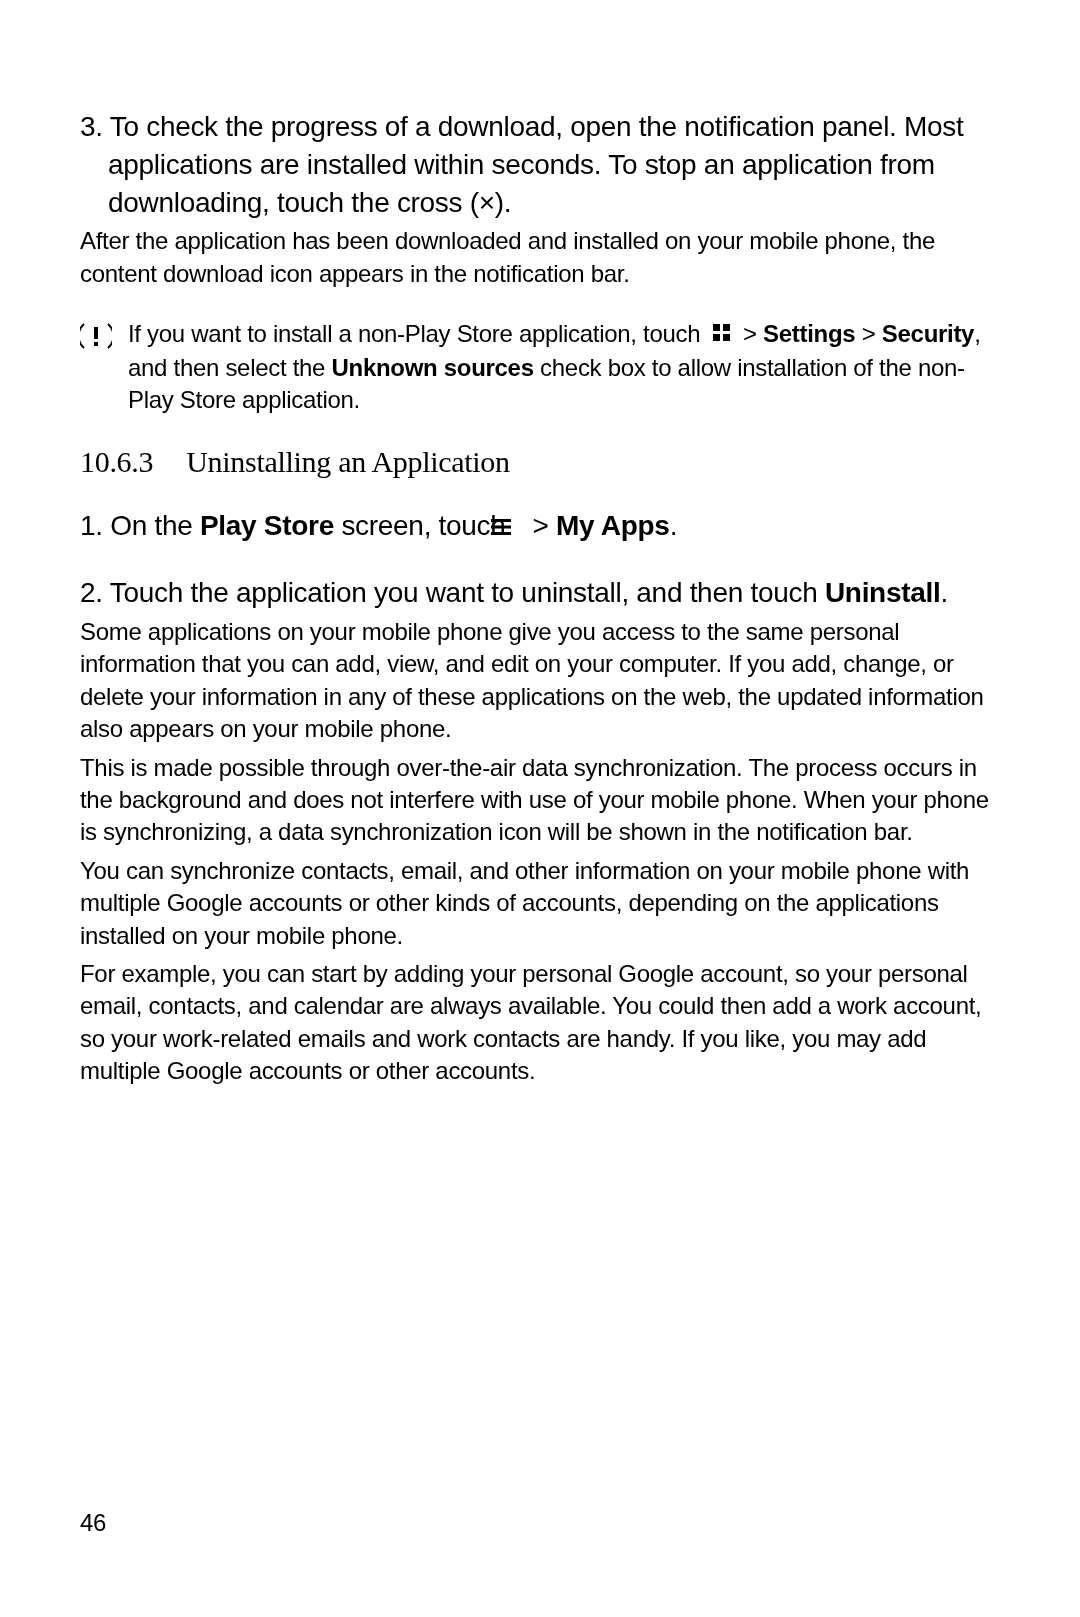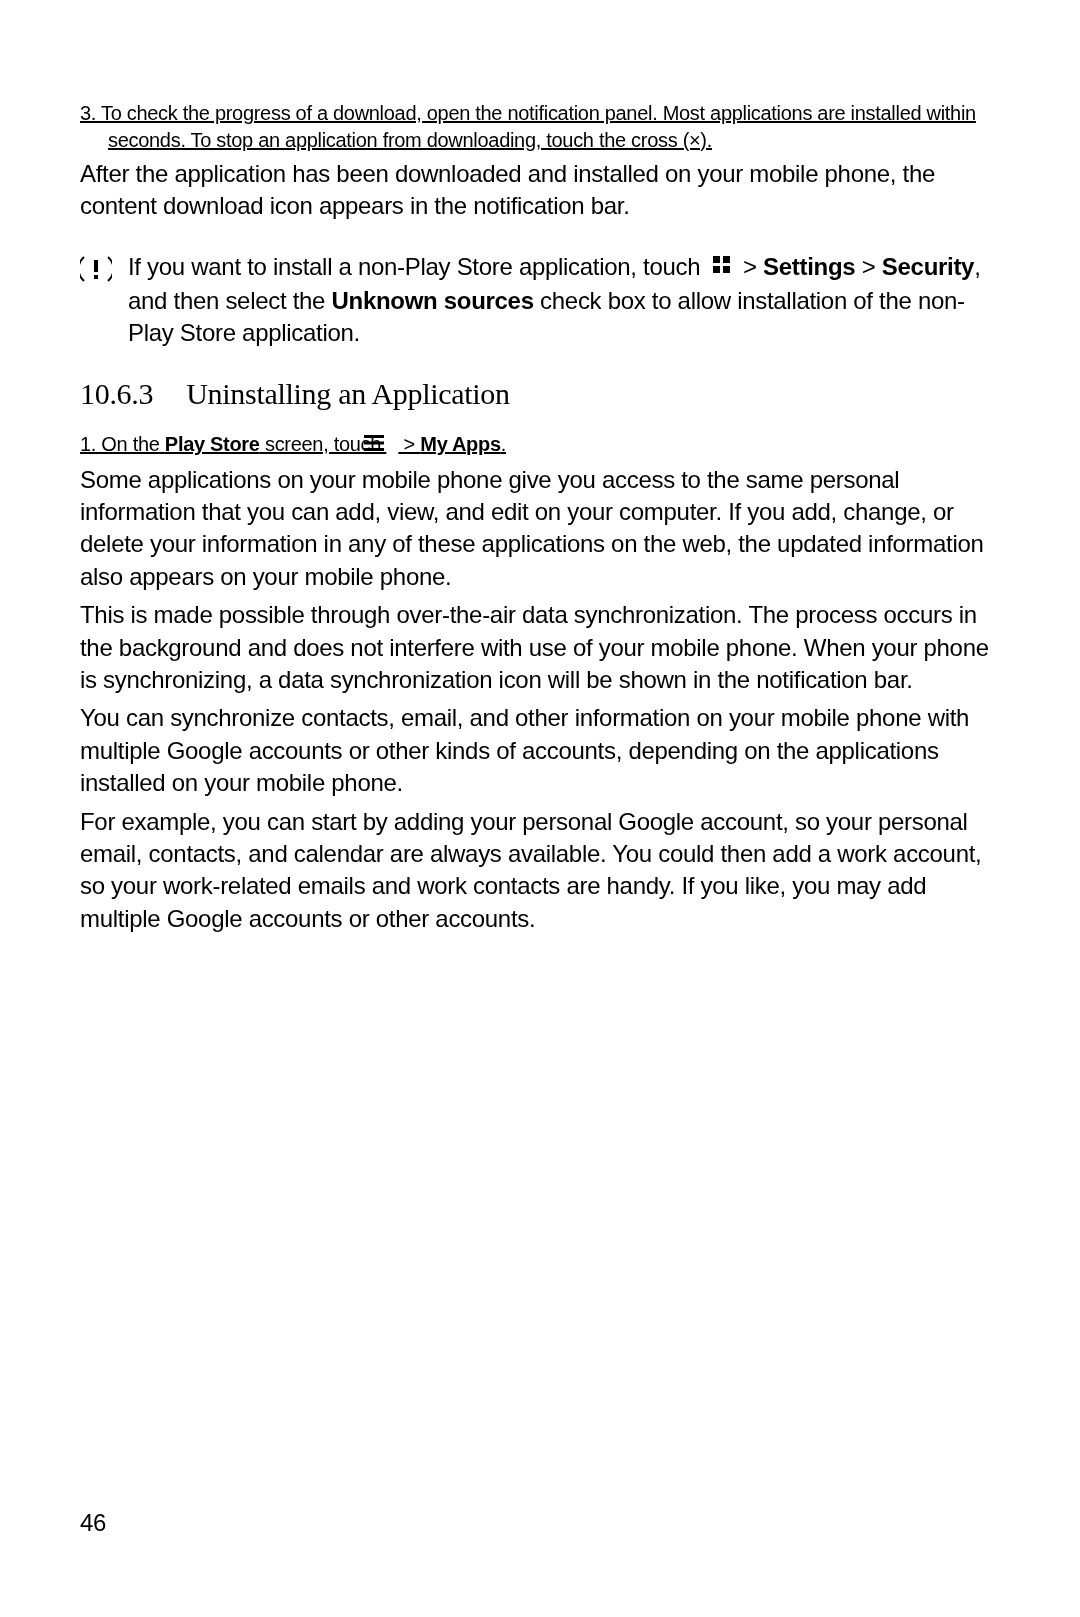--- a/index.html
+++ b/index.html
@@ -14,26 +14,25 @@
       box-sizing: border-box;
     }
     .page {
       padding: 80px 80px 40px 80px;
       box-sizing: border-box;
       height: 100%;
       position: relative;
       letter-spacing: -0.3px;
     }
     .ol-item {
-      font-size: 20px;
+      font-size: 28px;
       line-height: 1.35;
       margin-bottom: 4px;
       padding-left: 28px;
       text-indent: -28px;
-      text-decoration: underline;
     }
     .body-text {
       font-size: 24px;
       line-height: 1.35;
       margin: 0 0 6px 0;
     }
     .note-block {
       display: flex;
       align-items: flex-start;
       margin-top: 28px;
@@ -118,20 +117,23 @@
   </h3>
 
   <p class="ol-item">
     <span>1. On the </span><span class="bold">Play Store</span><span> screen, touch </span><span class="inline-icon"><svg width="20" height="16" viewBox="0 0 20 16">
           <rect x="0" y="0" width="20" height="3" fill="#000"></rect>
           <rect x="0" y="6.5" width="20" height="3" fill="#000"></rect>
           <rect x="0" y="13" width="20" height="3" fill="#000"></rect>
         </svg></span><span> &gt; </span><span class="bold">My Apps</span><span>.</span>
   </p>
 
+  <p class="ol-item">
+    <span>2. Touch the application you want to uninstall, and then touch </span><span class="bold">Uninstall</span><span>.</span>
+  </p>
 
 
 
   <p class="body-text">Some applications on your mobile phone give you access to the same personal information that you can add, view, and edit on your computer. If you add, change, or delete your information in any of these applications on the web, the updated information also appears on your mobile phone.</p>
   <p class="body-text">This is made possible through over-the-air data synchronization. The process occurs in the background and does not interfere with use of your mobile phone. When your phone is synchronizing, a data synchronization icon will be shown in the notification bar.</p>
 
 
   <p class="body-text">You can synchronize contacts, email, and other information on your mobile phone with multiple Google accounts or other kinds of accounts, depending on the applications installed on your mobile phone.</p>
   <p class="body-text">For example, you can start by adding your personal Google account, so your personal email, contacts, and calendar are always available. You could then add a work account, so your work-related emails and work contacts are handy. If you like, you may add multiple Google accounts or other accounts.</p>
 

